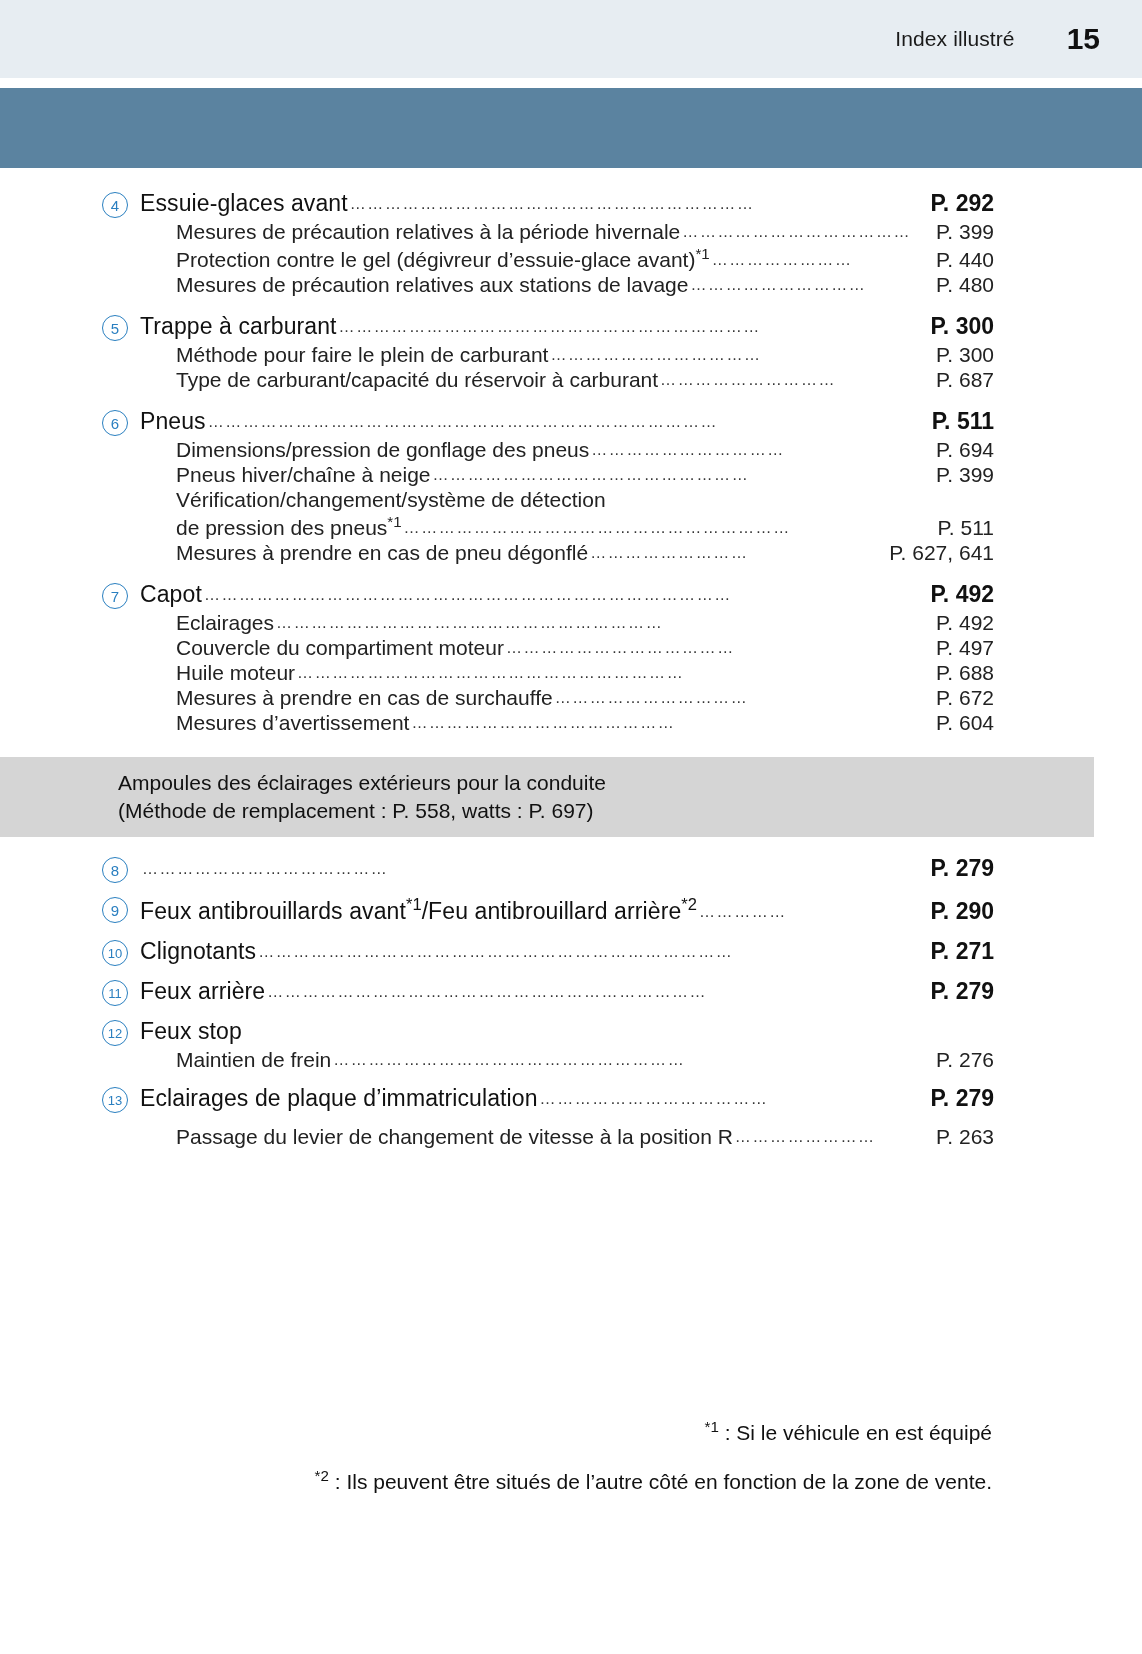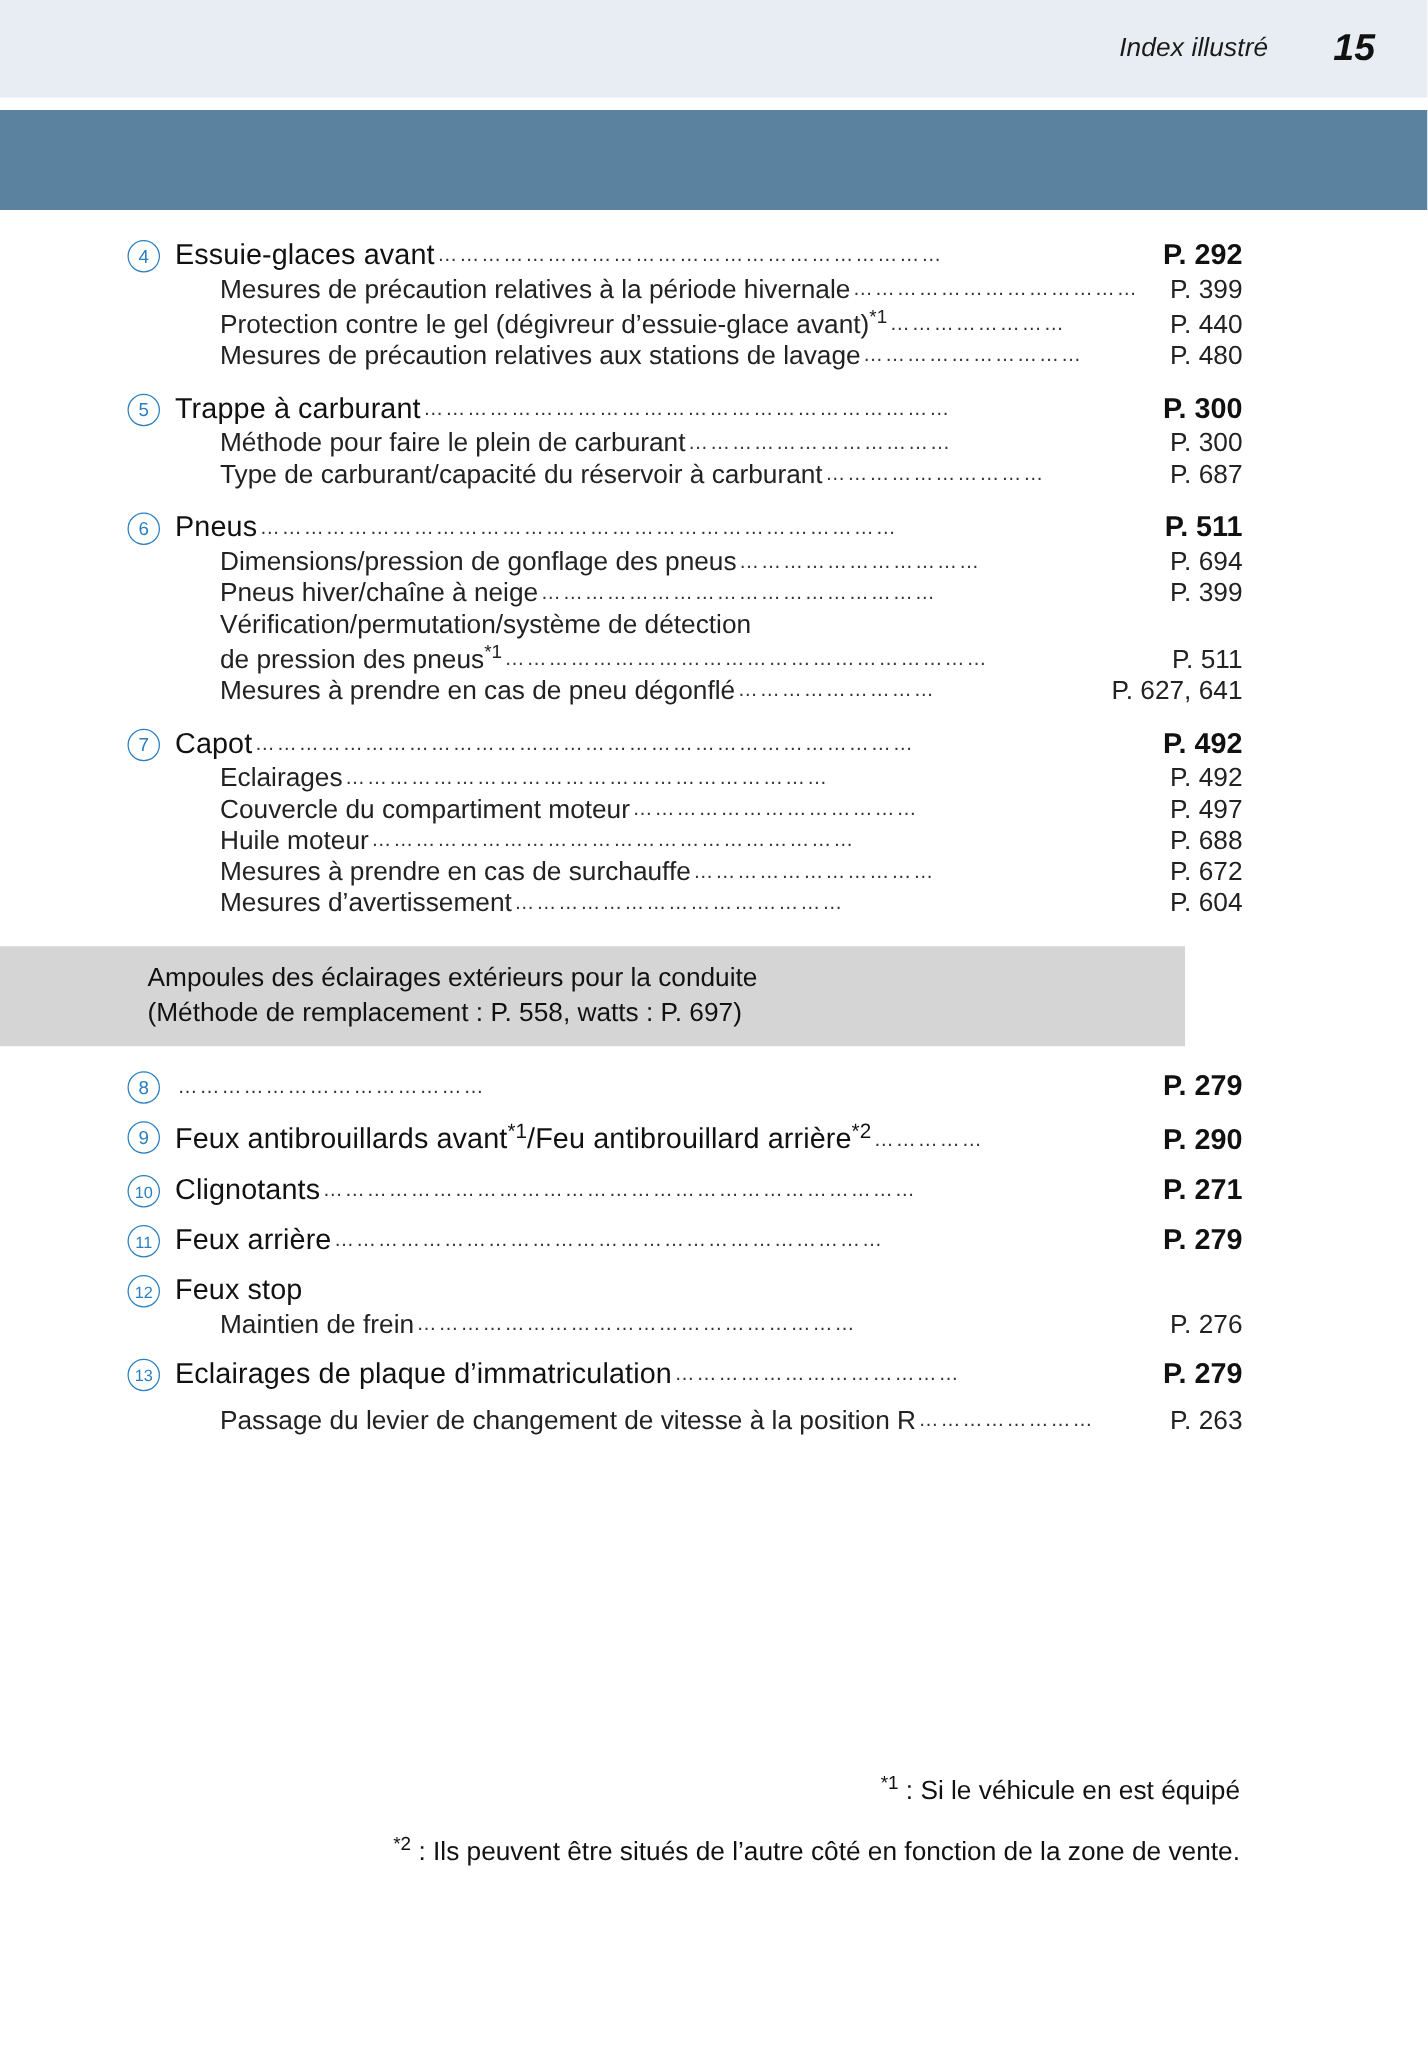--- a/index.html
+++ b/index.html
@@ -25,21 +25,20 @@
     background: #e7edf2;
   }
   .header-inner {
     position: absolute;
     top: 0; right: 0;
     height: 78px;
     display: flex;
     align-items: center;
     justify-content: flex-end;
     padding-right: 42px;
-    font-style: italic;
   }
   .header-title {
     font-size: 21px;
     color: #1a1a1a;
     letter-spacing: 0.1px;
     margin-right: 52px;
   }
   .page-number {
     font-size: 30px;
     font-weight: bold;
@@ -129,21 +128,21 @@
     color: #222;
     padding-left: 36px;
     margin-bottom: 1px;
   }
 
   
   .grey-band {
     background: #d5d5d5;
     margin: 22px 0 18px 0;
     padding: 14px 0 14px 118px;
-    width: 948px;
+    width: 1094px;
     box-sizing: border-box;
   }
   .grey-band .line1 {
     font-size: 21px;
     color: #111;
     margin-bottom: 4px;
   }
   .grey-band .line2 {
     font-size: 21px;
     color: #111;
@@ -233,21 +232,21 @@
     <div class="row sub-row">
       <span class="label">Dimensions/pression de gonflage des pneus</span>
       <span class="leader">……………………………</span>
       <span class="pg">P. 694</span>
     </div>
     <div class="row sub-row">
       <span class="label">Pneus hiver/chaîne à neige</span>
       <span class="leader">………………………………………………</span>
       <span class="pg">P. 399</span>
     </div>
-    <div class="plain-line">Vérification/permutation/système de détection</div>
+    <div class="plain-line">Vérification/changement/système de détection</div>
     <div class="row sub-row">
       <span class="label"><span>de pression des pneus</span><span class="sup">*1</span></span>
       <span class="leader">…………………………………………………………</span>
       <span class="pg">P. 511</span>
     </div>
     <div class="row sub-row">
       <span class="label">Mesures à prendre en cas de pneu dégonflé</span>
       <span class="leader">………………………</span>
       <span class="pg">P. 627, 641</span>
     </div>

